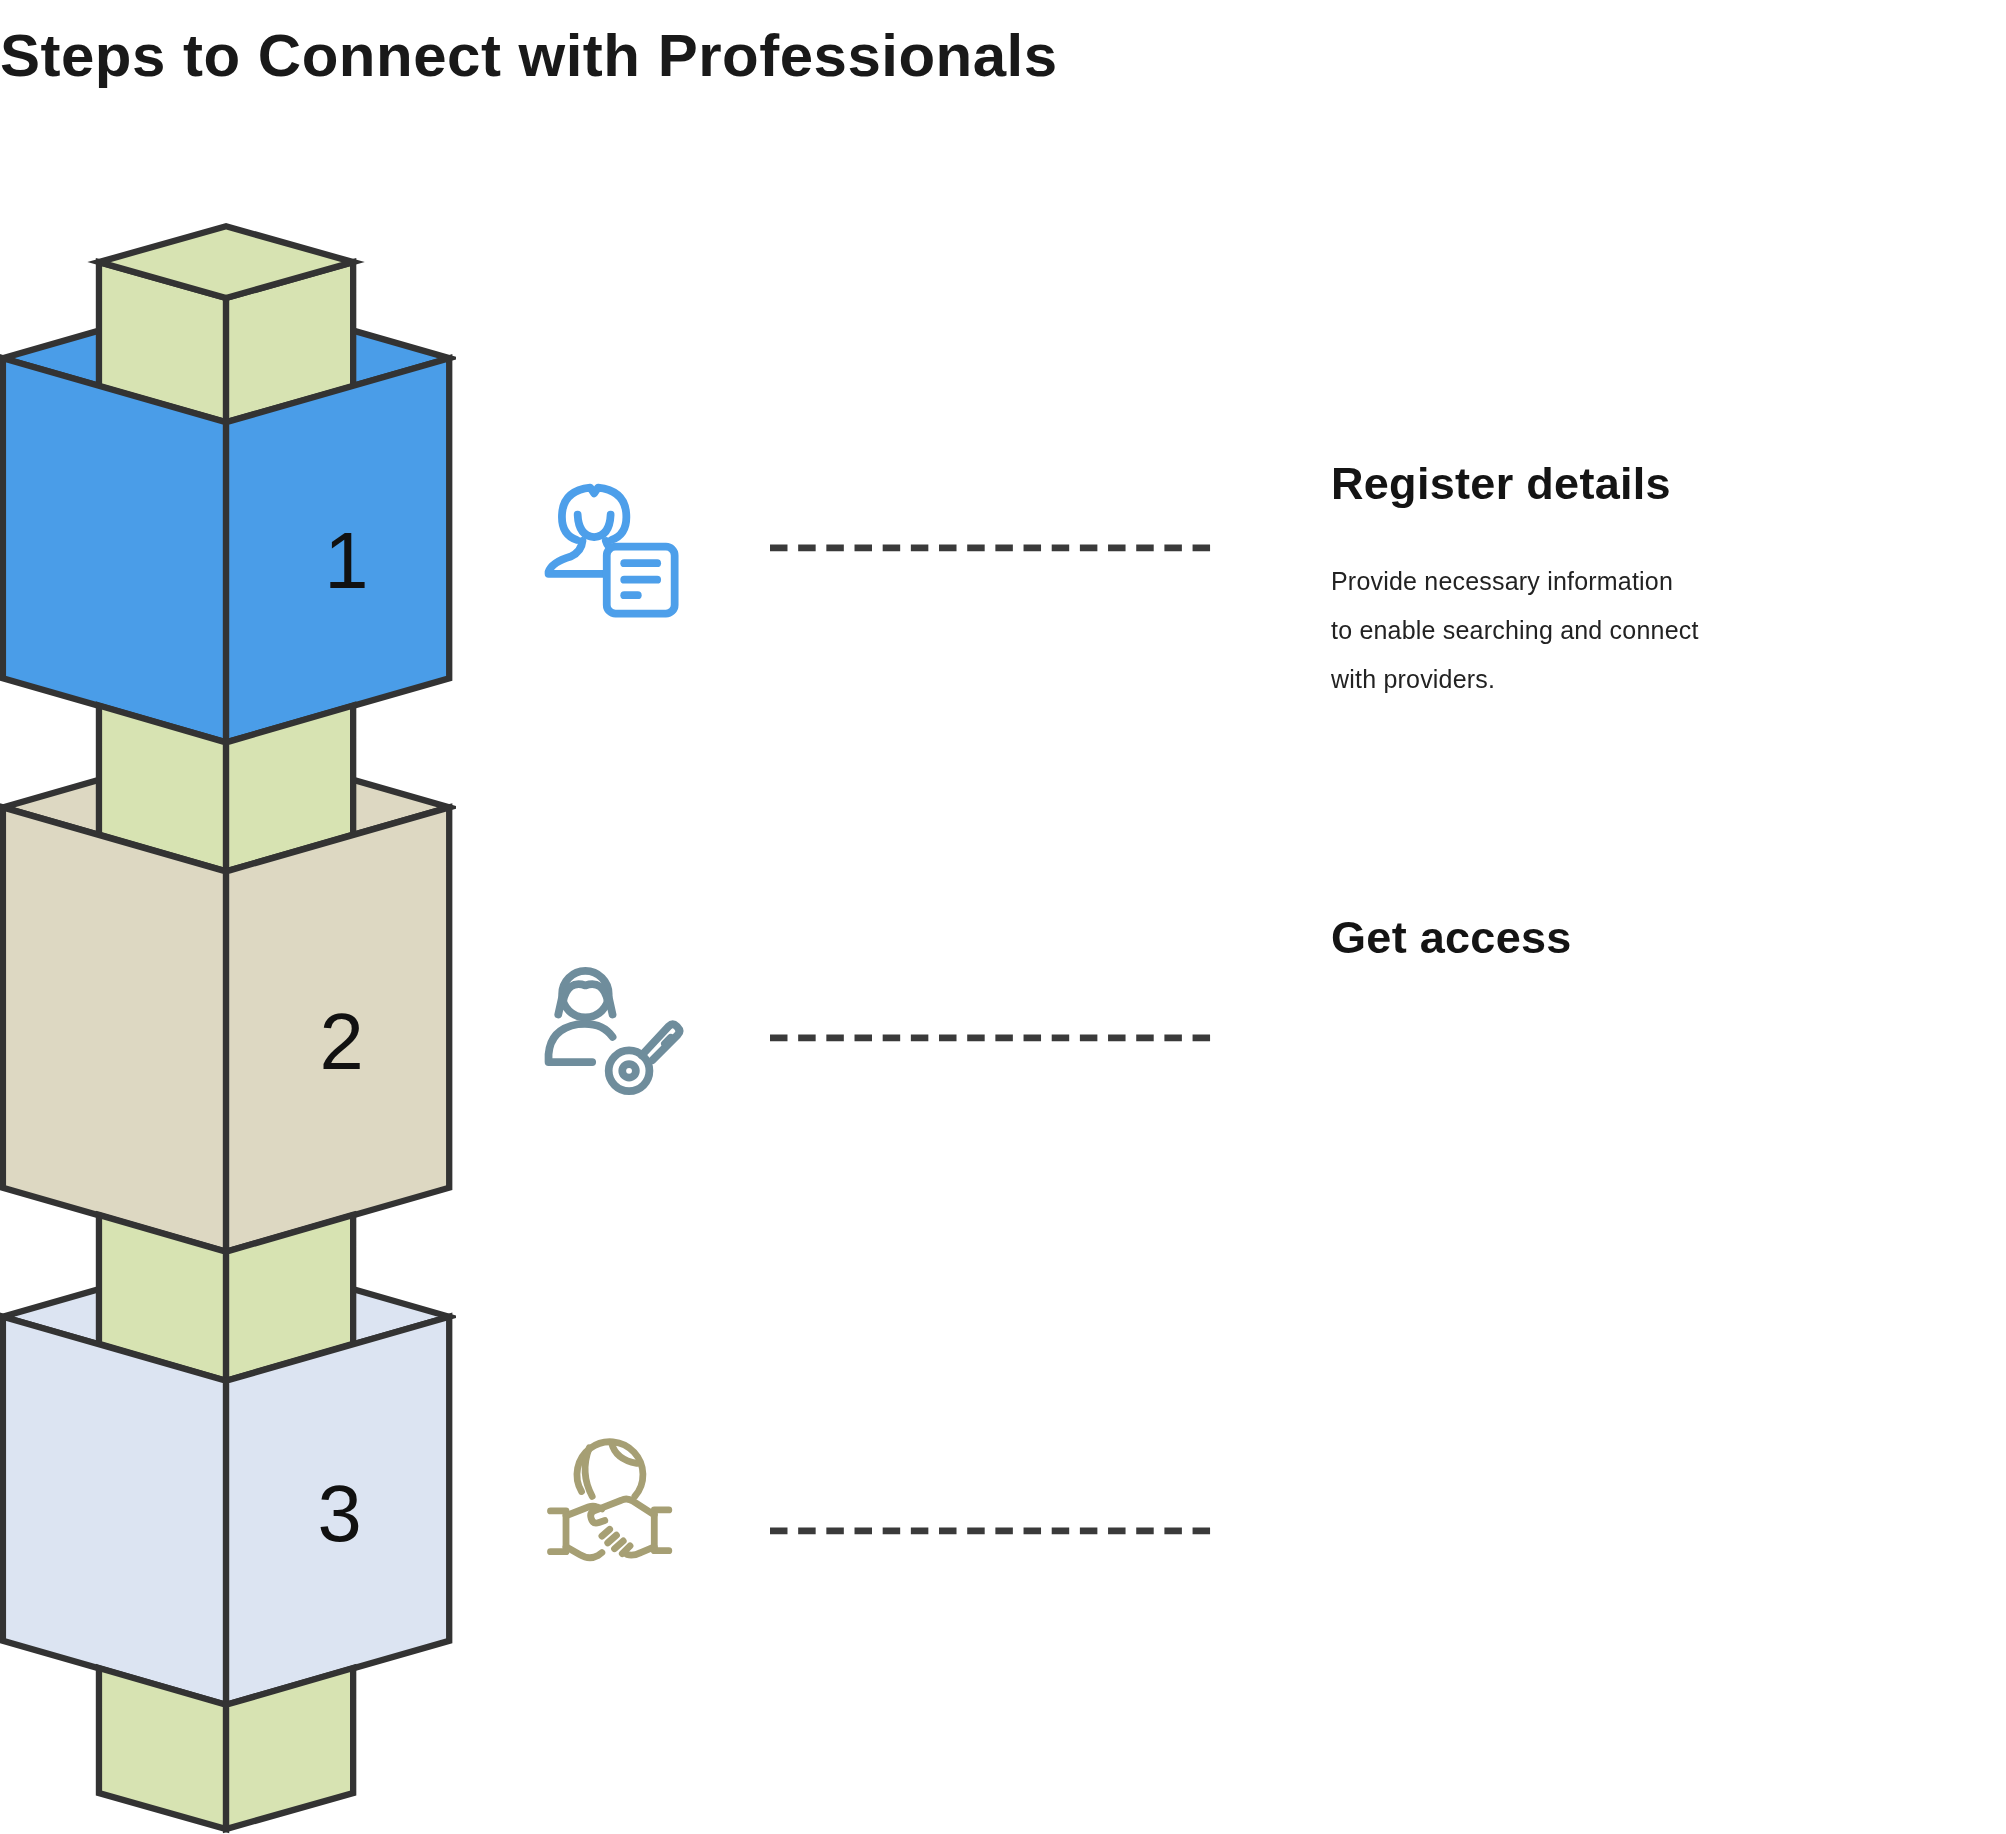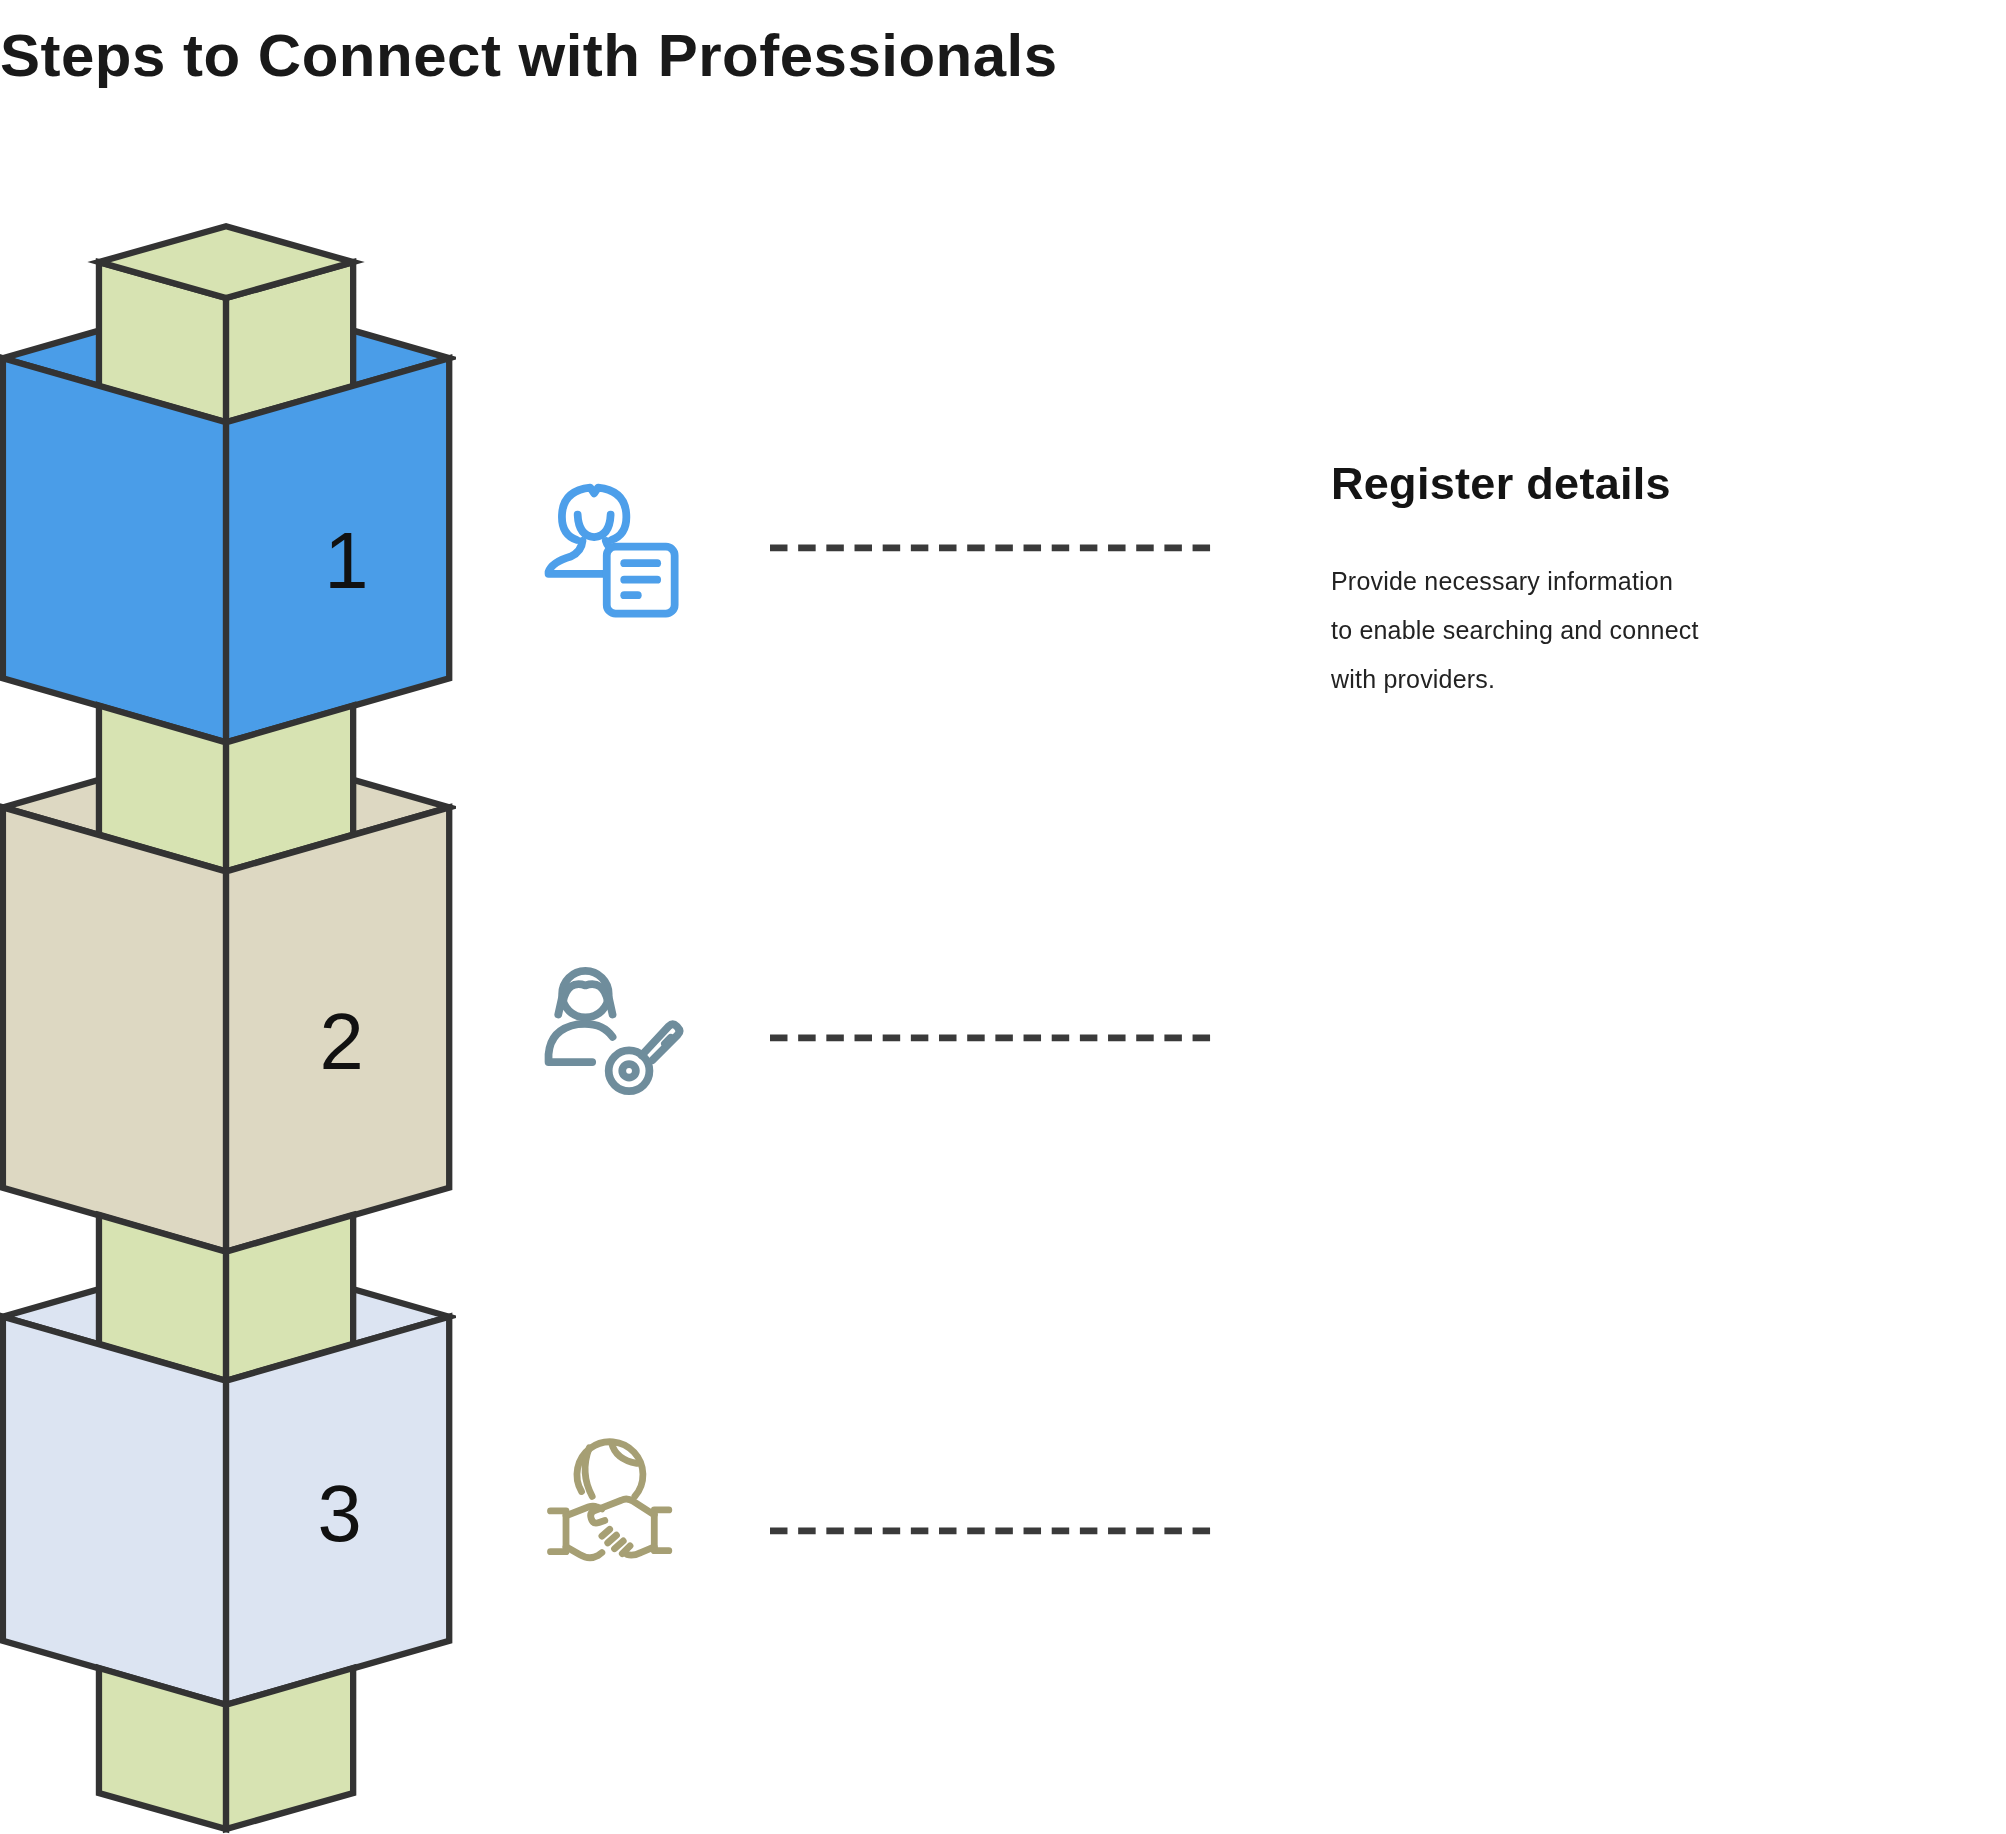--- a/index.html
+++ b/index.html
@@ -158,16 +158,17 @@
     <line x1="0" y1="4" x2="455" y2="4" stroke-width="7" stroke-dasharray="18 11" stroke="#3A3A3A"></line>
   </svg>
 
   <div class="step-text step-text-1">
     <h2>Register details</h2>
     <p>Provide necessary information
 to enable searching and connect
 with providers.</p>
   </div>
   <div class="step-text step-text-2">
+    <h2>Get access</h2>
   </div>
 
 </div>
 
 
 </body></html>

